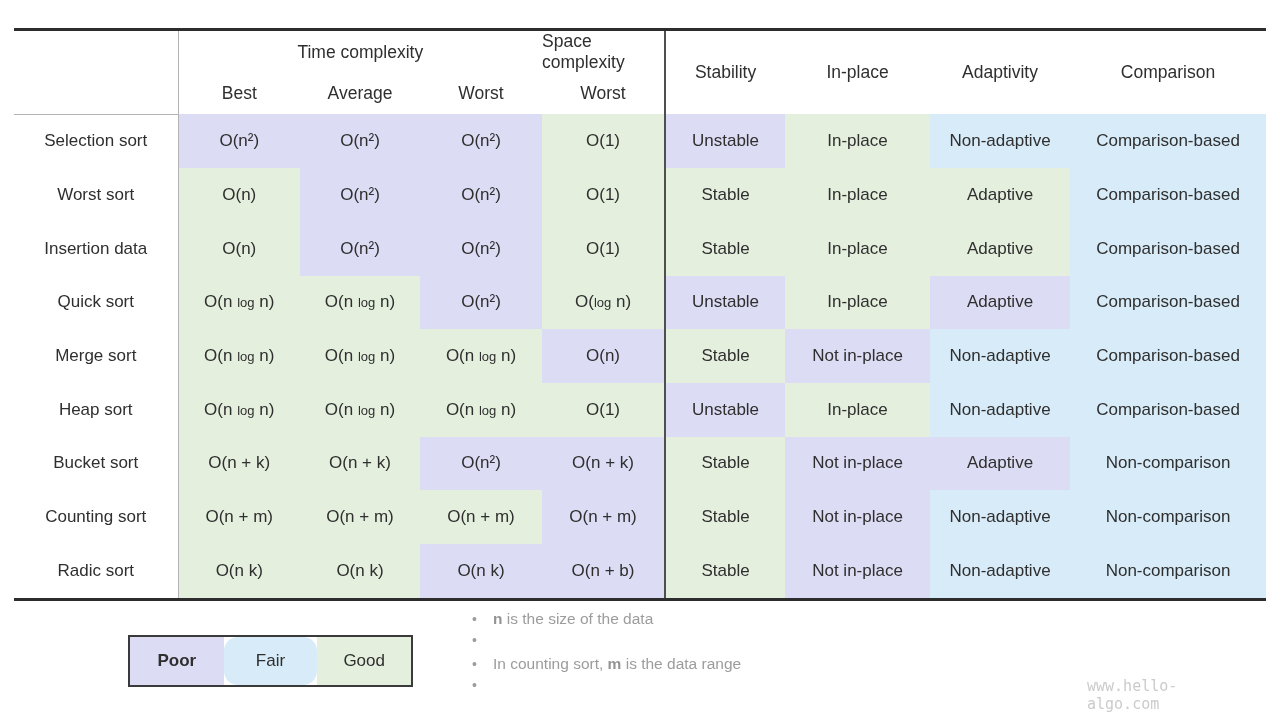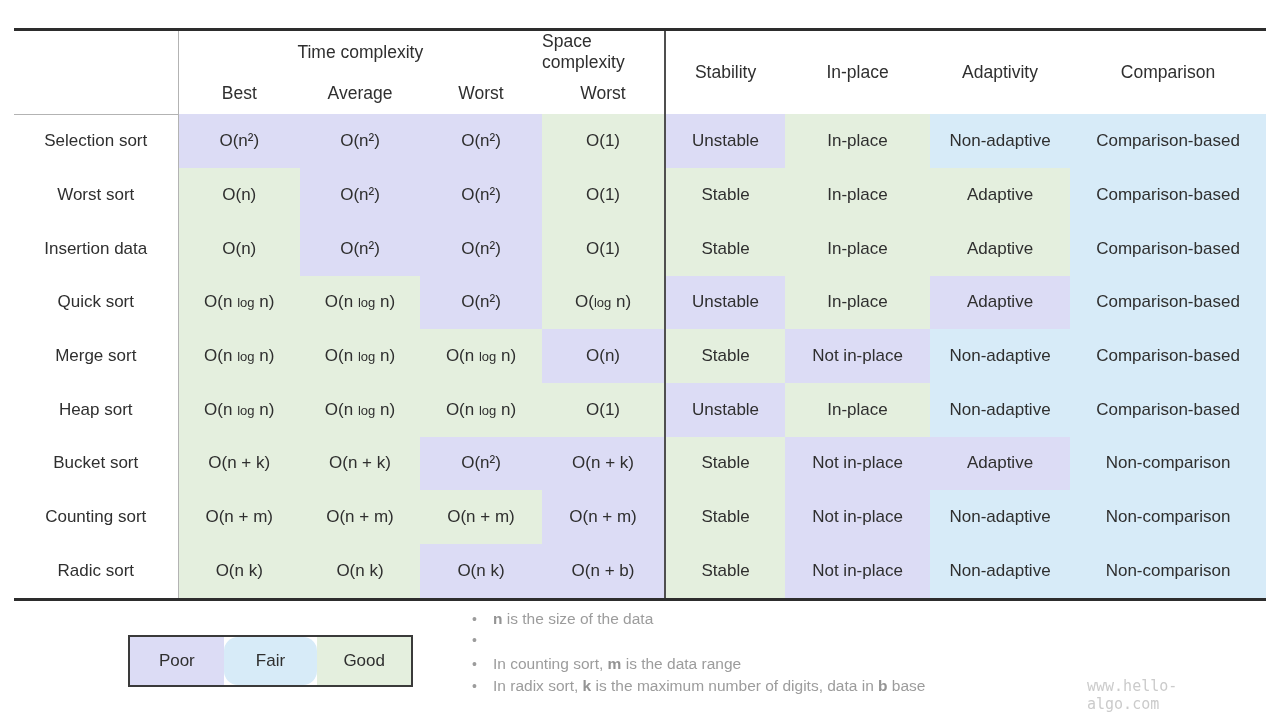--- a/index.html
+++ b/index.html
@@ -22,21 +22,21 @@
   td.poor{background:var(--poor,#dcdcf5);}
   td.fair{background:var(--fair,#d7ebf8);}
   td.good{background:var(--good,#e4efde);}
   .log{font-size:13px;}
 
   
   .legend{position:absolute;left:128px;top:635px;width:281px;height:48px;
           border:2px solid #3a3a3a;display:flex;}
   .legend .seg{flex:1;display:flex;align-items:center;justify-content:center;
                font-size:17px;color:#2f2f2f;}
-  .seg.poor{background:var(--poor,#dcdcf5);}
+  .seg.poor{background:var(--poor,#dcdcf5);font-weight:bold;}
   .seg.fair{background:var(--fair,#d7ebf8);border-radius:14px;}
   .seg.good{background:var(--good,#e4efde);}
 
   
   .notes{position:absolute;left:472px;top:610px;margin:0;padding:0;list-style:none;}
   .notes li{display:flex;align-items:baseline;height:22.4px;font-size:15.5px;color:#9c9c9c;}
   .notes .bullet{width:10px;margin-right:11px;font-size:14px;color:#9c9c9c;}
   .notes b{font-weight:700;color:#949494;}
 
   
@@ -195,19 +195,18 @@
       </li>
       <li>
         <span class="bullet">•</span>
       </li>
       <li>
         <span class="bullet">•</span>
         <span>In counting sort, <b>m</b> is the data range</span>
       </li>
       <li>
         <span class="bullet">•</span>
-        <span>In radix sort, <b>k</b> is the maximum number of digits, data in <b>b</b> base</span>
       </li>
     </ul>
 
   <div class="watermark">www.hello-algo.com</div>
 
 </div>
 
 </body></html>

